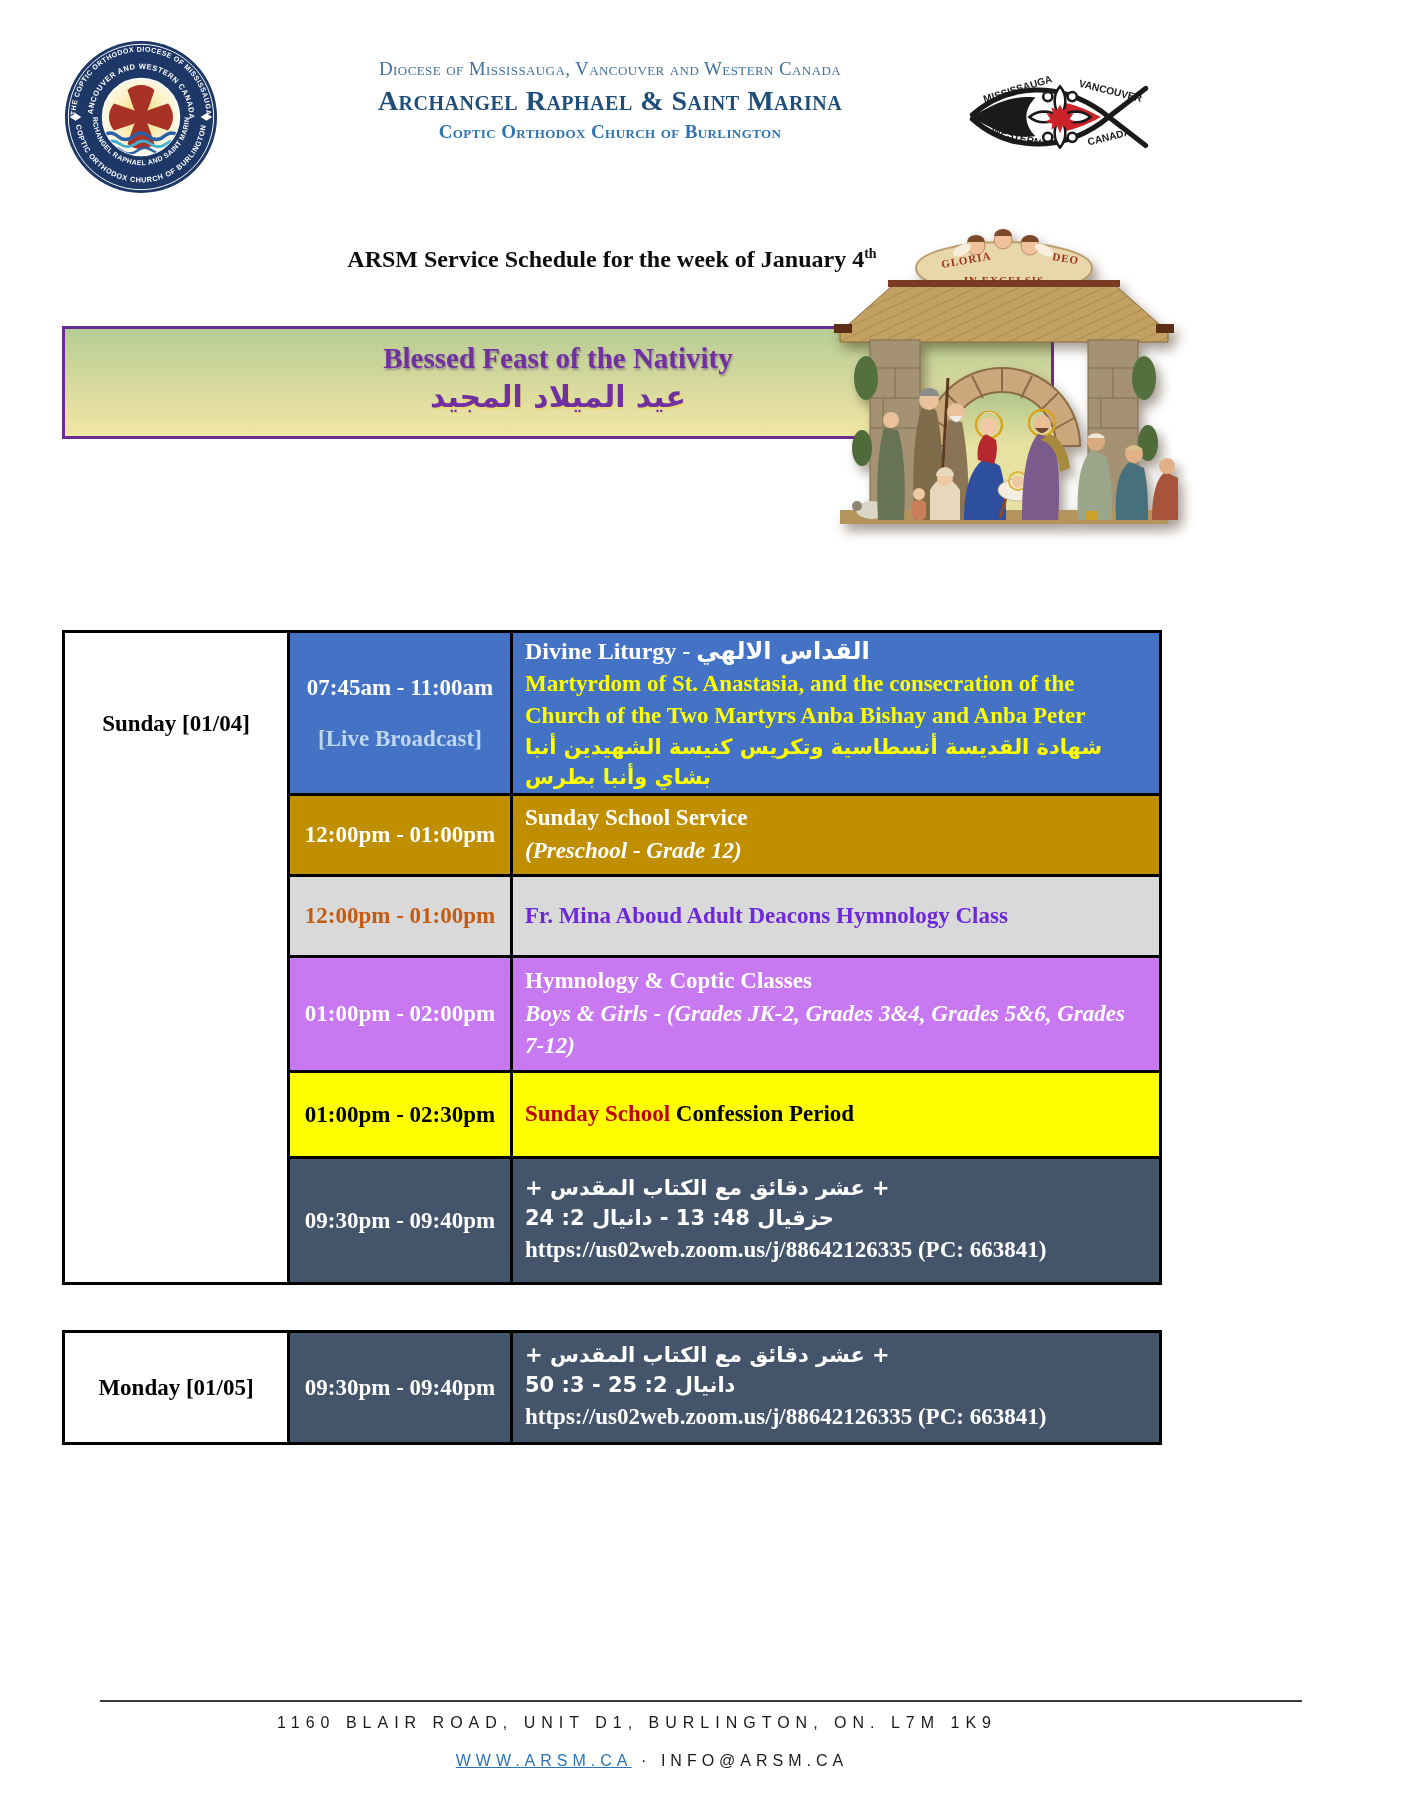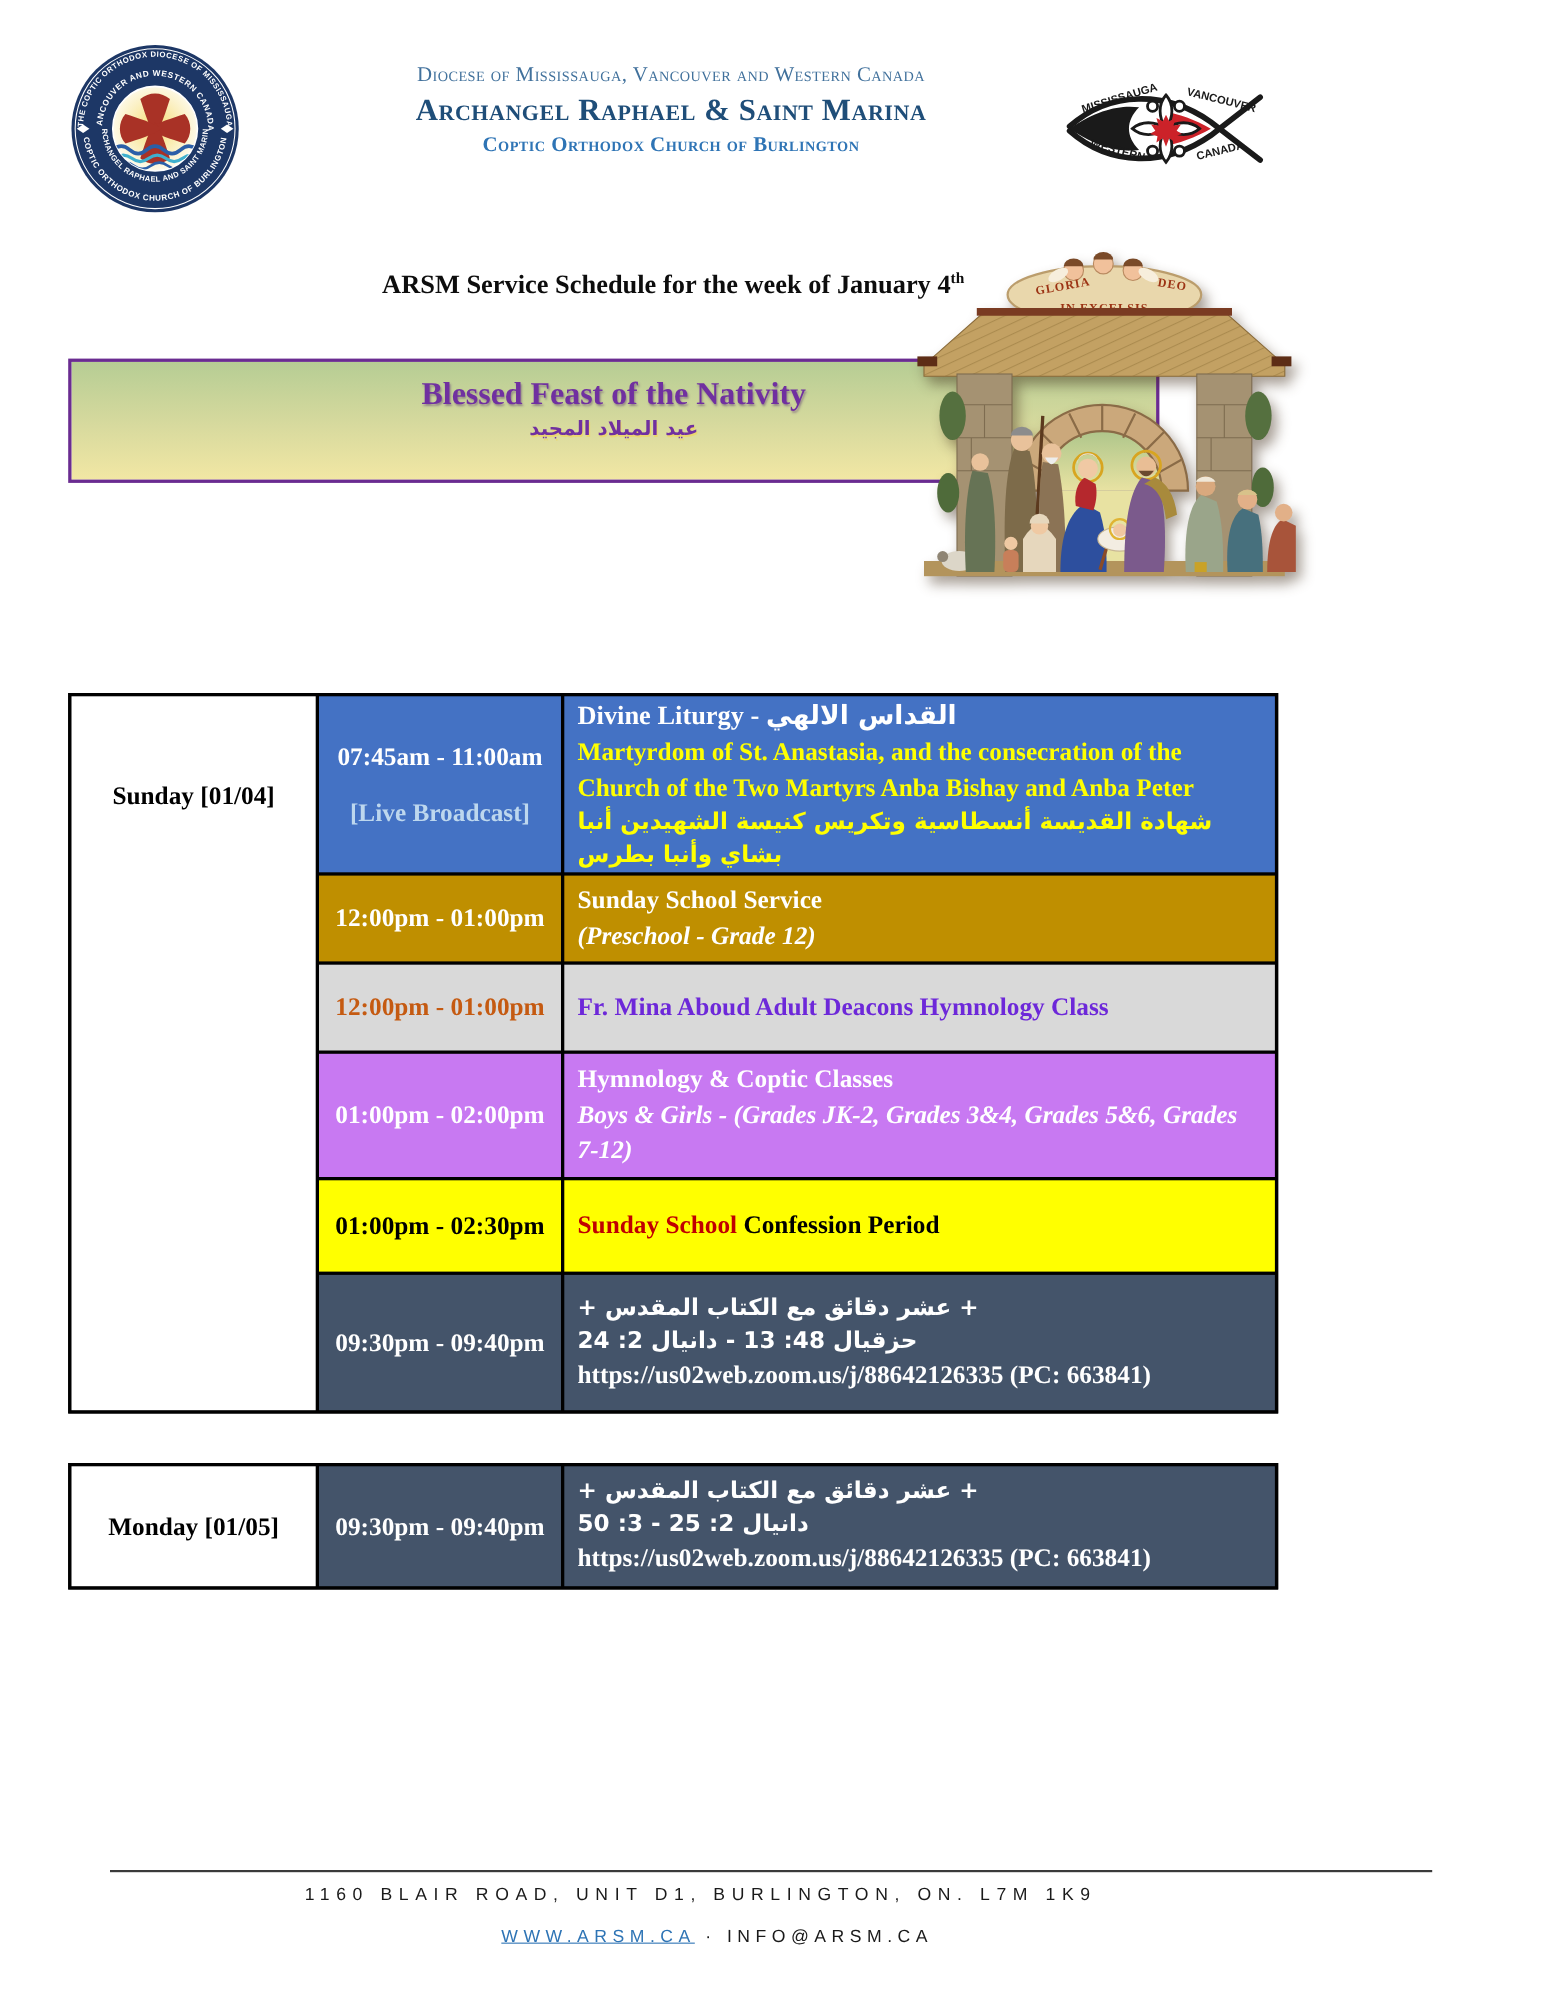--- a/index.html
+++ b/index.html
@@ -17,21 +17,21 @@
   .doc-title{position:absolute;left:62px;top:246px;width:1100px;text-align:center;
              font-size:24px;font-weight:bold;color:#0d0d0d;}
   .doc-title sup{font-size:14px;}
 
   
   .banner{position:absolute;left:62px;top:326px;width:992px;height:113px;box-sizing:border-box;
           border:3px solid #6A2C91;text-align:center;
           background:linear-gradient(180deg,#B6CD94 0%,#D8DA9E 55%,#F2E7A4 100%);}
   .banner-en{margin-top:13px;font-size:29px;font-weight:bold;color:#7030A0;
              text-shadow:1px 2px 2px rgba(80,40,110,.45);}
-  .banner-ar{margin-top:4px;font-size:18px;font-weight:bold;color:#7030A0;
+  .banner-ar{margin-top:4px;font-size:30px;font-weight:bold;color:#7030A0;
              text-shadow:1px 2px 0 rgba(235,215,110,.95);}
   .ar{font-family:"DejaVu Sans",sans-serif;}
 
   .nativity{position:absolute;left:826px;top:228px;width:356px;height:296px;
             filter:drop-shadow(5px 7px 6px rgba(60,40,20,.45));}
 
   
   .sched{position:absolute;left:62px;width:1100px;background:#000;border:3px solid #000;
          display:grid;grid-template-columns:222px 220px 646px;gap:3px;box-sizing:border-box;}
   .sunday{top:630px;height:655px;grid-template-rows:160px 78px 78px 112px 83px auto;}

